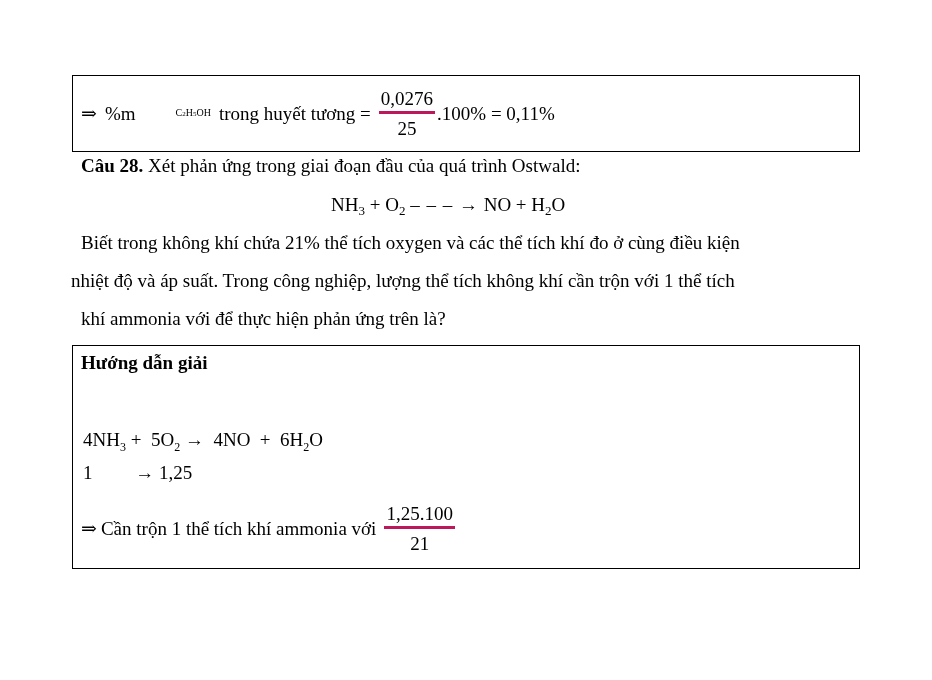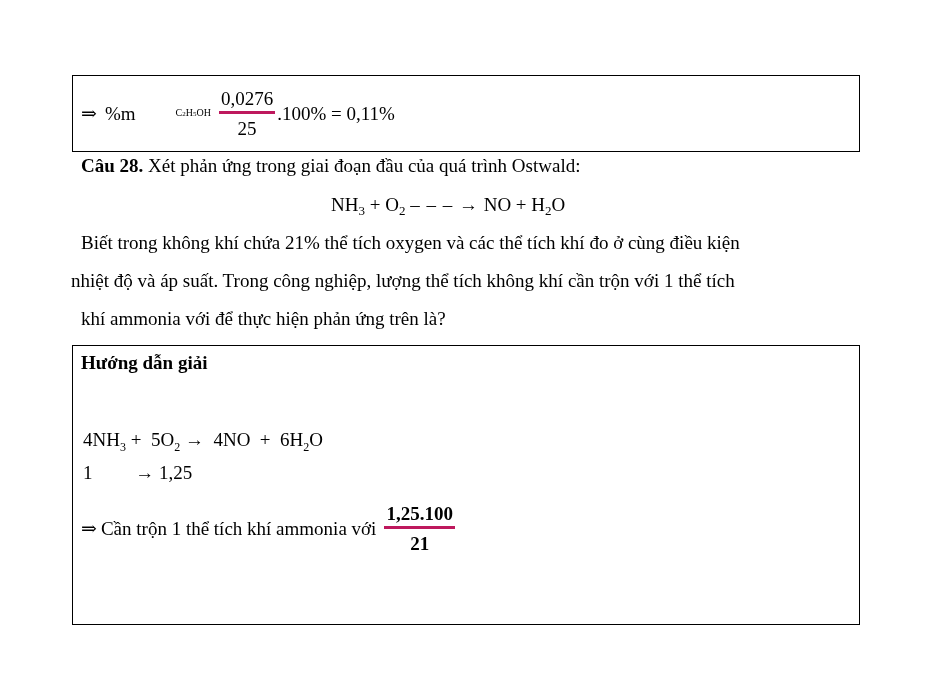--- a/index.html
+++ b/index.html
@@ -15,21 +15,21 @@
     font-size: 19px;
   }
   .box {
     position: absolute;
     left: 72px;
     width: 788px;
     border: 1.5px solid #000;
     box-sizing: border-box;
   }
   #box1 { top: 75px; height: 77px; }
-  #box2 { top: 345px; height: 280px; }
+  #box2 { top: 345px; height: 224px; }
 
   .line {
     position: absolute;
     white-space: nowrap;
     line-height: 1;
   }
   .frac {
     display: inline-block;
     vertical-align: middle;
     text-align: center;
@@ -51,20 +51,21 @@
   .arrow-dash { letter-spacing: 1px; }
 </style>
 </head>
 <body>
 
 <div id="box1" class="box">
   <div class="line" style="left:8px; top:6px; height:62px; display:flex; align-items:center;">
     <span>⇒</span>
     <span style="margin-left:8px;">%m</span>
     <span class="sub-small"><span>C</span><span style="font-size:7px">2</span><span>H</span><span style="font-size:7px">5</span><span>OH</span></span>
+    <span style="margin-left:8px;">trong huyết tương =</span>
     <span class="frac" style="margin-left:8px;">
       <span class="num">0,0276</span>
       <span class="den">25</span>
     </span>
     <span>.100% = 0,11%</span>
   </div>
 </div>
 
 <div class="line" style="left:81px; top:156px;">
   <b>Câu 28.</b>
@@ -99,18 +100,18 @@
     <span>6H</span><span class="sub2">2</span><span>O</span>
   </div>
   <div class="line" style="left:10px; top:117px;">
     <span>1</span>
     <span style="margin-left:38px;">→</span>
     <span>1,25</span>
   </div>
   <div class="line" style="left:8px; top:152px; height:60px; display:flex; align-items:center;">
     <span>⇒</span>
     <span style="margin-left:4px;">Cần trộn 1 thể tích khí ammonia với</span>
-    <span class="frac" style="margin-left:8px;font-weight:bold;">
+    <span class="frac" style="margin-left:8px;">
       <span class="num">1,25.100</span>
       <span class="den">21</span>
     </span>
   </div>
 </div>
 
 </body></html>

